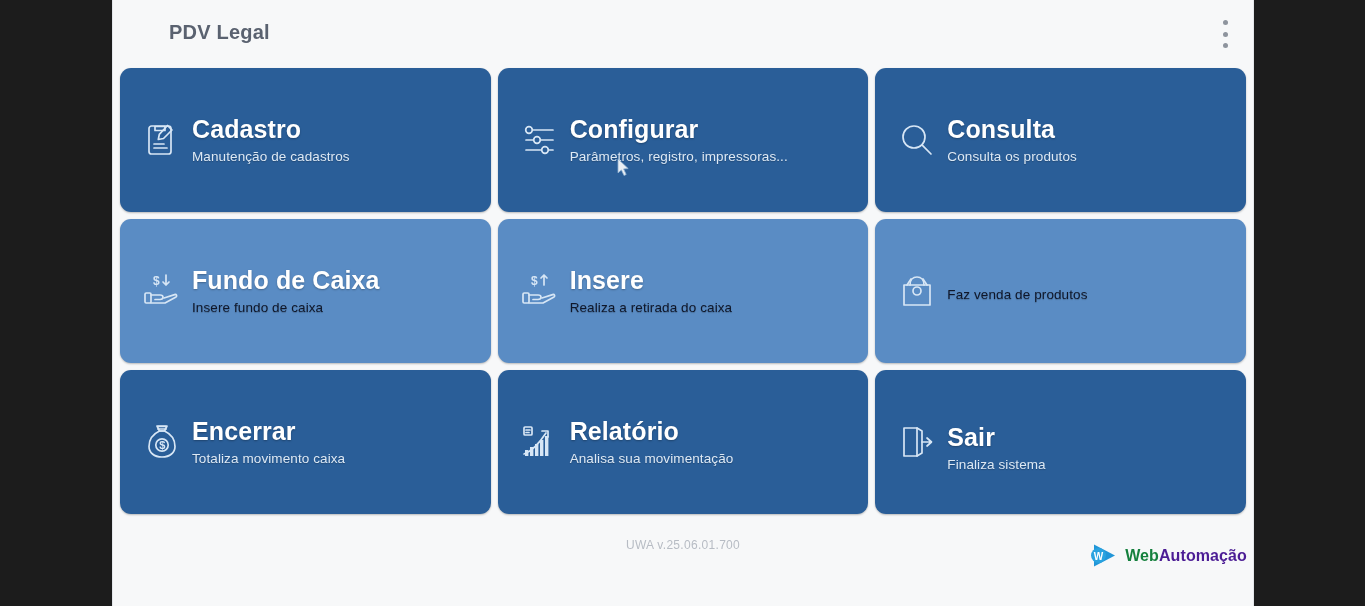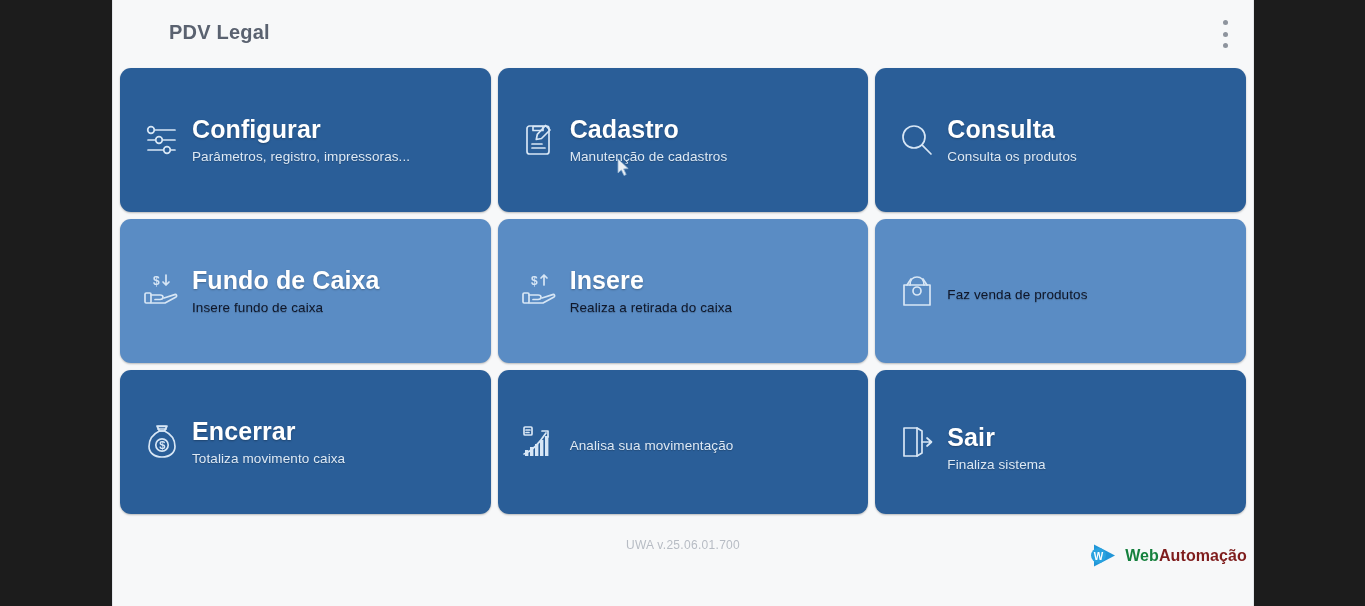--- a/index.html
+++ b/index.html
@@ -98,21 +98,21 @@
     text-align:center;
     font-size:12px;color:#b7bcc4;letter-spacing:.3px;
   }
   .brand{
     position:absolute;right:6px;top:540px;
     display:flex;align-items:center;gap:6px;
   }
   .brand-mark{width:31px;height:31px;position:relative;}
   .brand-text{font-size:16px;letter-spacing:.1px;white-space:nowrap;}
   .brand-text .b1{color:#15803d;font-weight:bold;}
-  .brand-text .b2{color:#7f1d1d;font-weight:bold;}
+  .brand-text .b2{color:#4c1d95;font-weight:bold;}
 
   
   .cursor{
     position:absolute;left:617px;top:158px;
     width:13px;height:20px;pointer-events:none;opacity:.9;
   }
 </style>
 </head>
 <body>
 
@@ -126,46 +126,46 @@
         <i></i>
         <i></i>
       </div>
     </div>
 
     <div class="grid">
 
       <div class="card dark">
         <div class="card-icon">
           <svg viewBox="0 0 44 44">
+            <rect x="9" y="8" width="22" height="28" rx="2.5"></rect>
+            <path d="M15 8.5h10v4H15z"></path>
+            <path d="M14 26h10M14 30h13"></path>
+            <path d="M27.5 7.5l4.5 4.5-8.5 8.5-5.2 1 1-5.2z"></path>
+          </svg>
+        </div>
+        <div class="card-text">
+          <div class="card-title">Cadastro</div>
+          <div class="card-sub">Manutenção de cadastros</div>
+        </div>
+      </div>
+
+      <div class="card dark">
+        <div class="card-icon">
+          <svg viewBox="0 0 44 44">
             <circle cx="11" cy="12" r="3.3"></circle>
               <path d="M14.8 12H35"></path>
             <circle cx="19" cy="22" r="3.3"></circle>
               <path d="M22.8 22H35M15.2 22H8"></path>
             <circle cx="27" cy="32" r="3.3"></circle>
               <path d="M23.2 32H8M30.8 32H35"></path>
           </svg>
         </div>
         <div class="card-text">
           <div class="card-title">Configurar</div>
           <div class="card-sub">Parâmetros, registro, impressoras...</div>
-        </div>
-      </div>
-
-      <div class="card dark">
-        <div class="card-icon">
-          <svg viewBox="0 0 44 44">
-            <rect x="9" y="8" width="22" height="28" rx="2.5"></rect>
-            <path d="M15 8.5h10v4H15z"></path>
-            <path d="M14 26h10M14 30h13"></path>
-            <path d="M27.5 7.5l4.5 4.5-8.5 8.5-5.2 1 1-5.2z"></path>
-          </svg>
-        </div>
-        <div class="card-text">
-          <div class="card-title">Cadastro</div>
-          <div class="card-sub">Manutenção de cadastros</div>
         </div>
       </div>
 
       <div class="card dark">
         <div class="card-icon">
           <svg viewBox="0 0 44 44">
             <circle cx="19" cy="19" r="11"></circle>
             <path d="M27.2 27.2L36 36"></path>
           </svg>
         </div>
@@ -245,20 +245,21 @@
             <rect class="fillglyph" x="7" y="30" width="3.4" height="6"></rect>
             <rect class="fillglyph" x="12" y="27" width="3.4" height="9"></rect>
             <rect class="fillglyph" x="17" y="24" width="3.4" height="12"></rect>
             <rect class="fillglyph" x="22" y="20" width="3.4" height="16"></rect>
             <rect class="fillglyph" x="27" y="16" width="3.4" height="20"></rect>
             <path d="M6 34c6-2 14-9 22-21"></path>
             <path d="M24 11h6v6"></path>
           </svg>
         </div>
         <div class="card-text">
+          <div class="card-title">Relatório</div>
           <div class="card-sub">Analisa sua movimentação</div>
         </div>
       </div>
 
       <div class="card dark nudge">
         <div class="card-icon">
           <svg viewBox="0 0 44 44">
             <path d="M9 8h13v28H9z"></path>
             <path d="M22 8l5 3v22l-5 3"></path>
             <path d="M27 22h9M32 18l4.5 4-4.5 4"></path>

